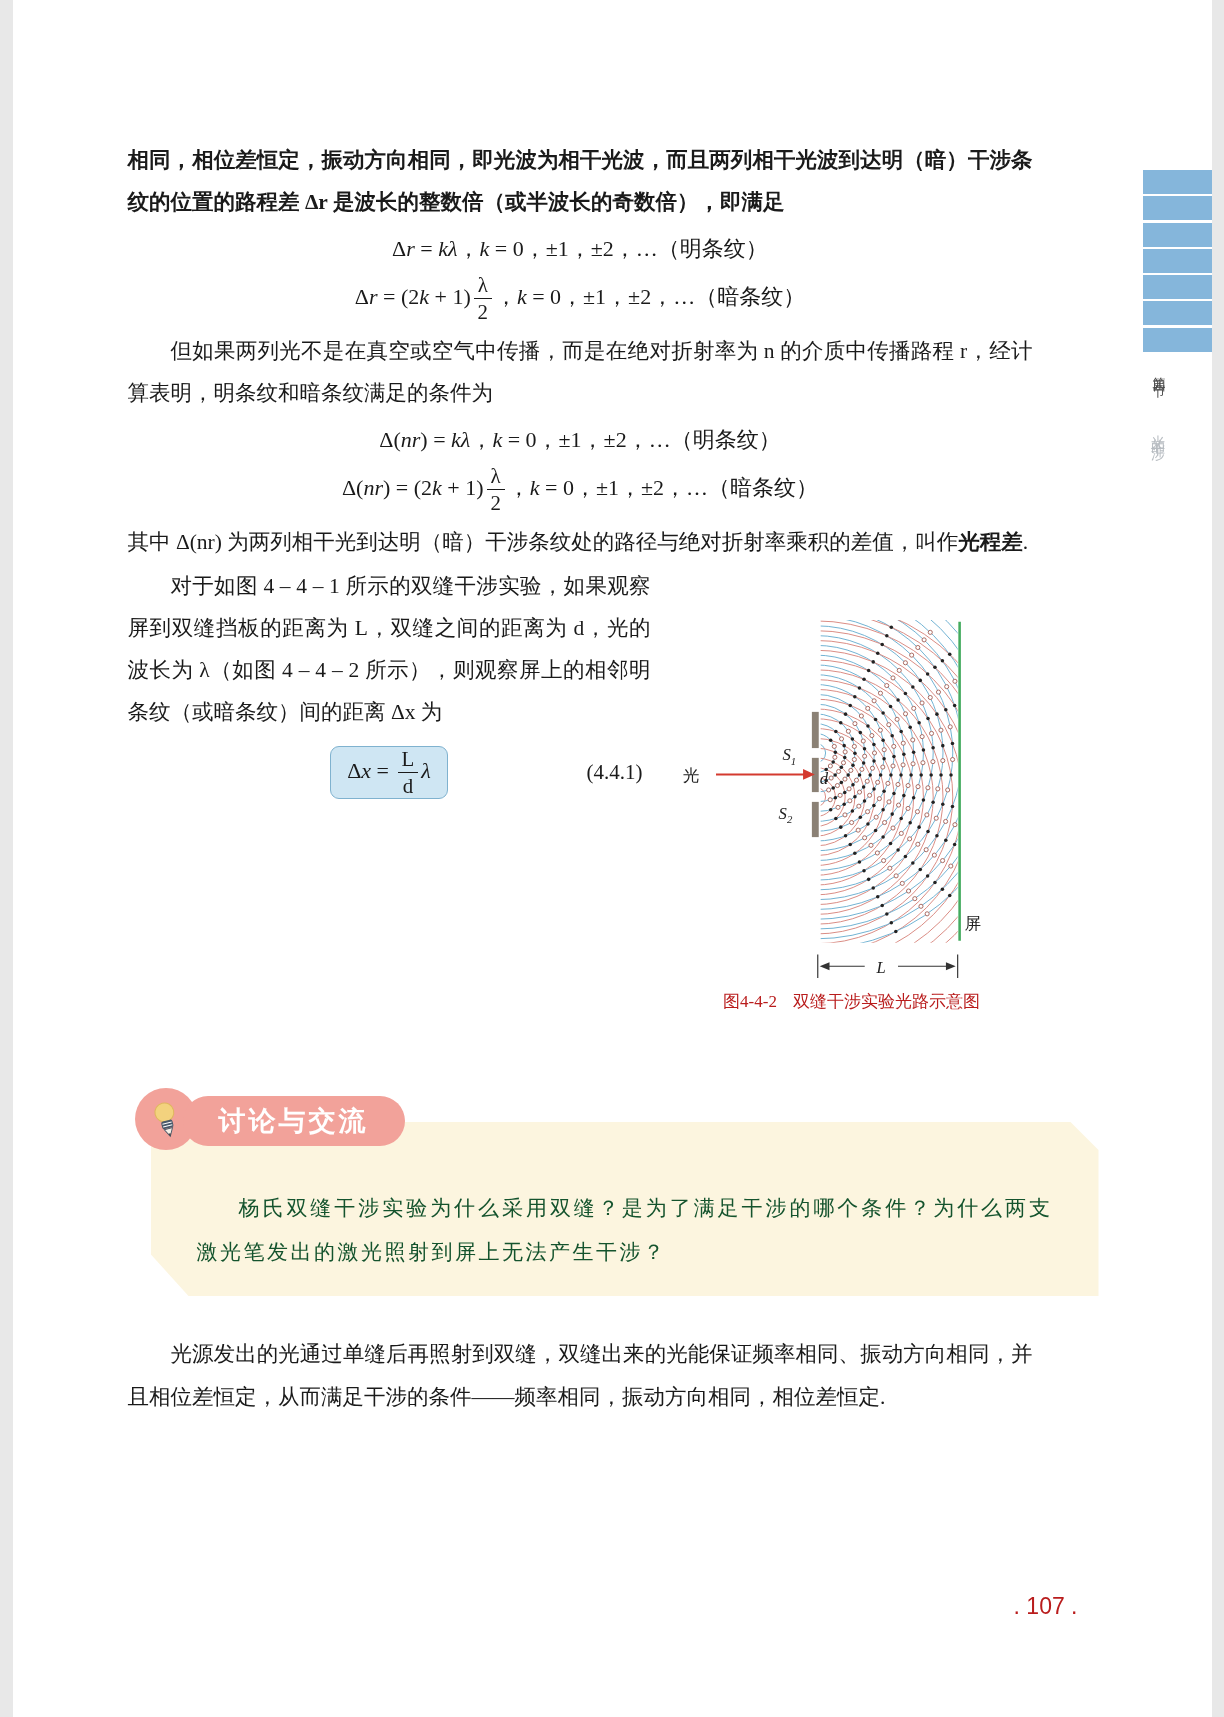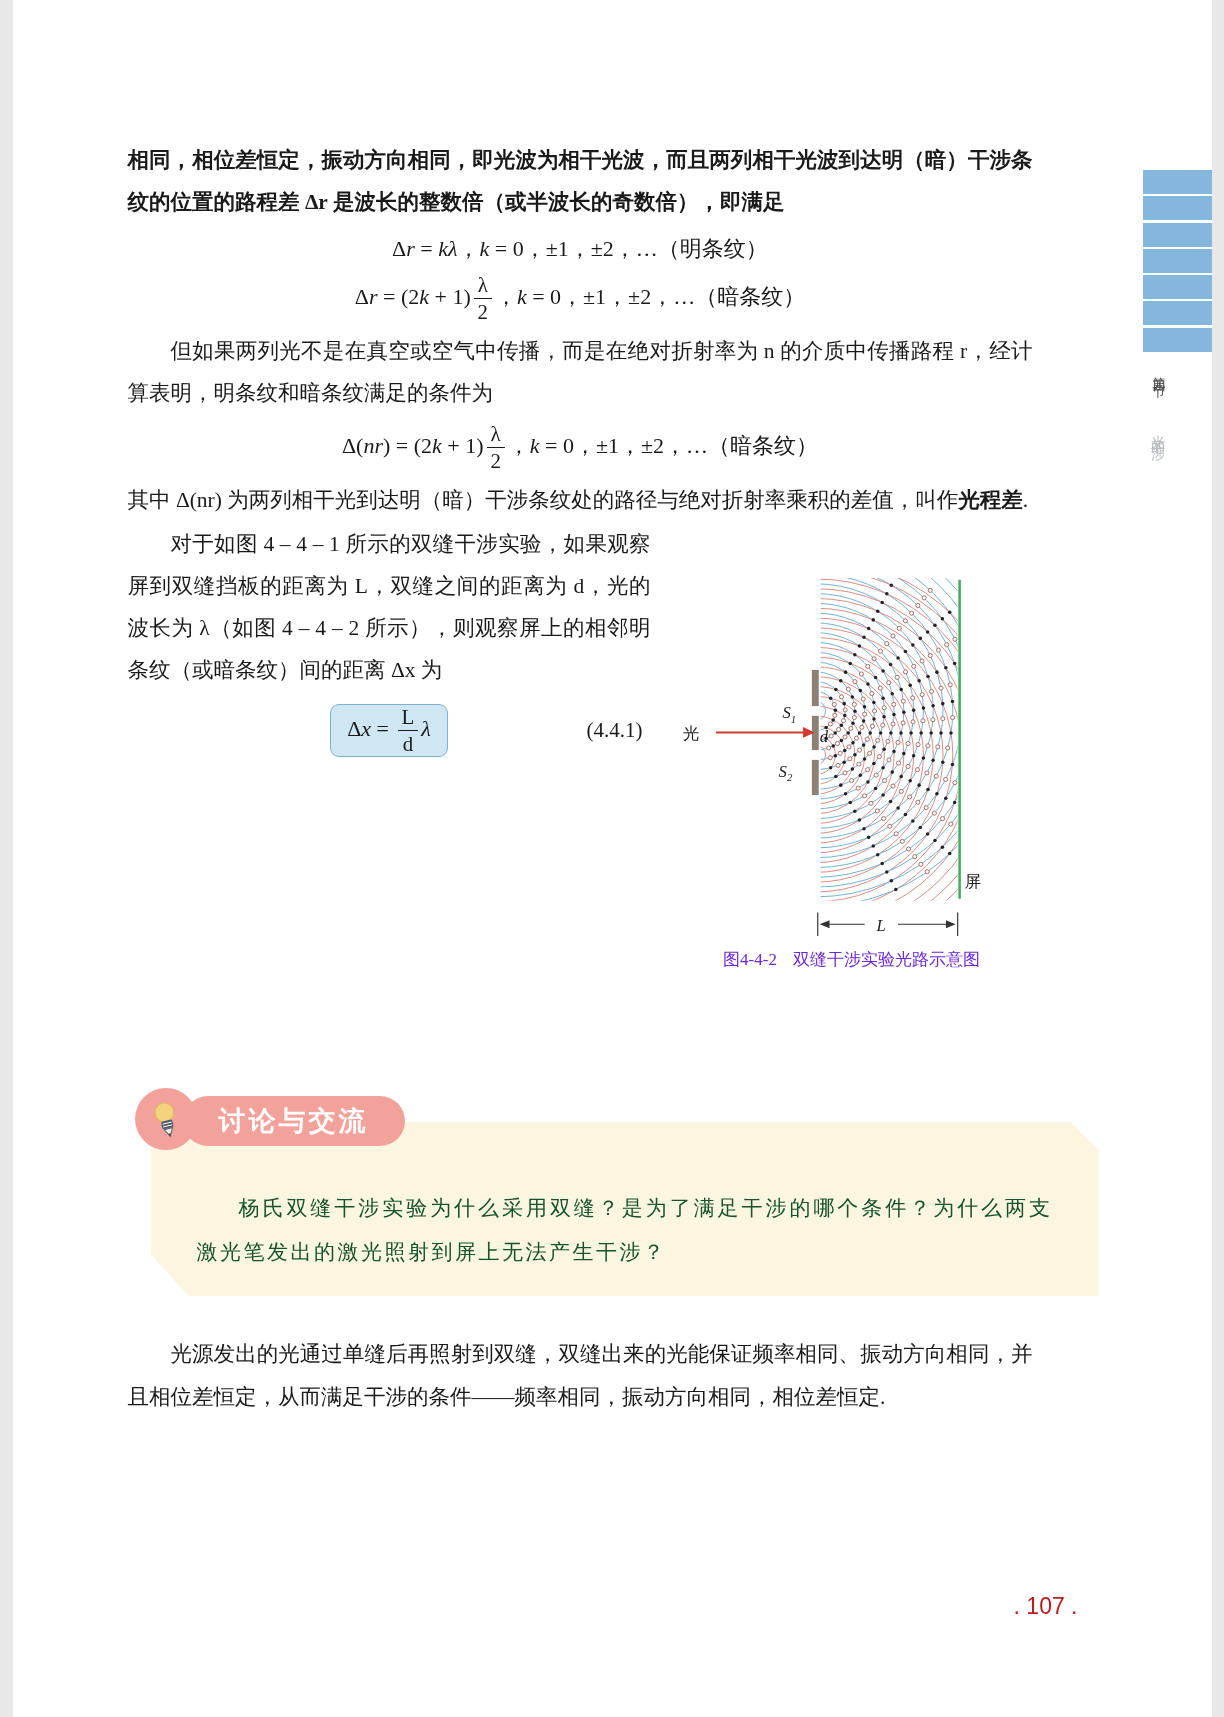--- a/index.html
+++ b/index.html
@@ -27,21 +27,21 @@
   .formula .it, .it{font-style:italic;}
   .frac{display:inline-flex;flex-direction:column;align-items:center;
     vertical-align:middle;margin:0 3px;font-size:0.95em;line-height:1.15;}
   .frac .num{border-bottom:1.4px solid currentColor;padding:0 4px 1px;display:block;}
   .frac .den{padding-top:1px;display:block;}
   
   .columns{display:flex;margin-top:2px;gap:20px;}
   .col-text{width:545px;}
   .fig{width:362px;margin:50px 0 0 auto;}
   .fig svg{display:block;width:362px;height:auto;}
-  .fig figcaption{margin-top:6px;text-align:center;font-size:17px;color:#6d28d9;}
+  .fig figcaption{margin-top:6px;text-align:center;font-size:17px;color:#b91c1c;}
   .fig .figno{margin-right:16px;}
   .fig-cjk{font-family:"Liberation Sans",sans-serif;font-size:17px;fill:#222;}
   .fig-var{font-family:"Liberation Serif",serif;font-style:italic;font-size:17px;fill:#222;}
   
   .eq-row{position:relative;text-align:center;margin:12px 0 14px;}
   .eq-box{display:inline-block;background:var(--box-bg,#cfe6f3);
     border:1.6px solid var(--box-border,#7fb2cf);border-radius:9px;
     padding:0 16px;font-size:22px;line-height:1.5;}
   .eq-tag{position:absolute;right:8px;top:50%;transform:translateY(-50%);
     font-size:21px;color:#1a1a1a;}
@@ -78,20 +78,21 @@
     <p class="para bold">相同，相位差恒定，振动方向相同，即光波为相干光波，而且两列相干光波到达明（暗）干涉条纹的位置的路程差 Δr 是波长的整数倍（或半波长的奇数倍），即满足</p>
 
     <div class="formula"><span>Δ</span><span class="it">r</span><span> = </span><span class="it">kλ</span><span>，</span><span class="it">k</span><span> = 0，±1，±2，…（明条纹）</span></div>
     <div class="formula"><span>Δ</span><span class="it">r</span><span> = (2</span><span class="it">k</span><span> + 1)</span><span class="frac">
           <span class="num">λ</span>
           <span class="den">2</span>
         </span><span>，</span><span class="it">k</span><span> = 0，±1，±2，…（暗条纹）</span></div>
 
     <p class="para indent">但如果两列光不是在真空或空气中传播，而是在绝对折射率为 n 的介质中传播路程 r，经计算表明，明条纹和暗条纹满足的条件为</p>
 
+    <div class="formula"><span>Δ(</span><span class="it">nr</span><span>) = </span><span class="it">kλ</span><span>，</span><span class="it">k</span><span> = 0，±1，±2，…（明条纹）</span></div>
     <div class="formula"><span>Δ(</span><span class="it">nr</span><span>) = (2</span><span class="it">k</span><span> + 1)</span><span class="frac">
           <span class="num">λ</span>
           <span class="den">2</span>
         </span><span>，</span><span class="it">k</span><span> = 0，±1，±2，…（暗条纹）</span></div>
 
     <p class="para"><span>其中 Δ(nr) 为两列相干光到达明（暗）干涉条纹处的路径与绝对折射率乘积的差值，叫作</span><b>光程差</b><span>.</span></p>
 
     <div class="columns">
       <div class="col-text">
         <p class="para indent">对于如图 4 – 4 – 1 所示的双缝干涉实验，如果观察屏到双缝挡板的距离为 L，双缝之间的距离为 d，光的波长为 λ（如图 4 – 4 – 2 所示），则观察屏上的相邻明条纹（或暗条纹）间的距离 Δx 为</p>

